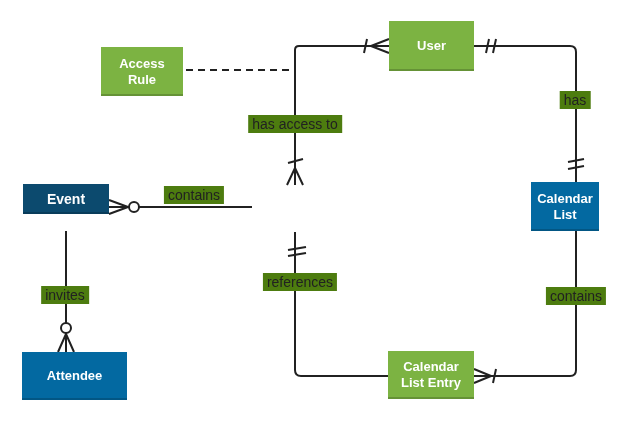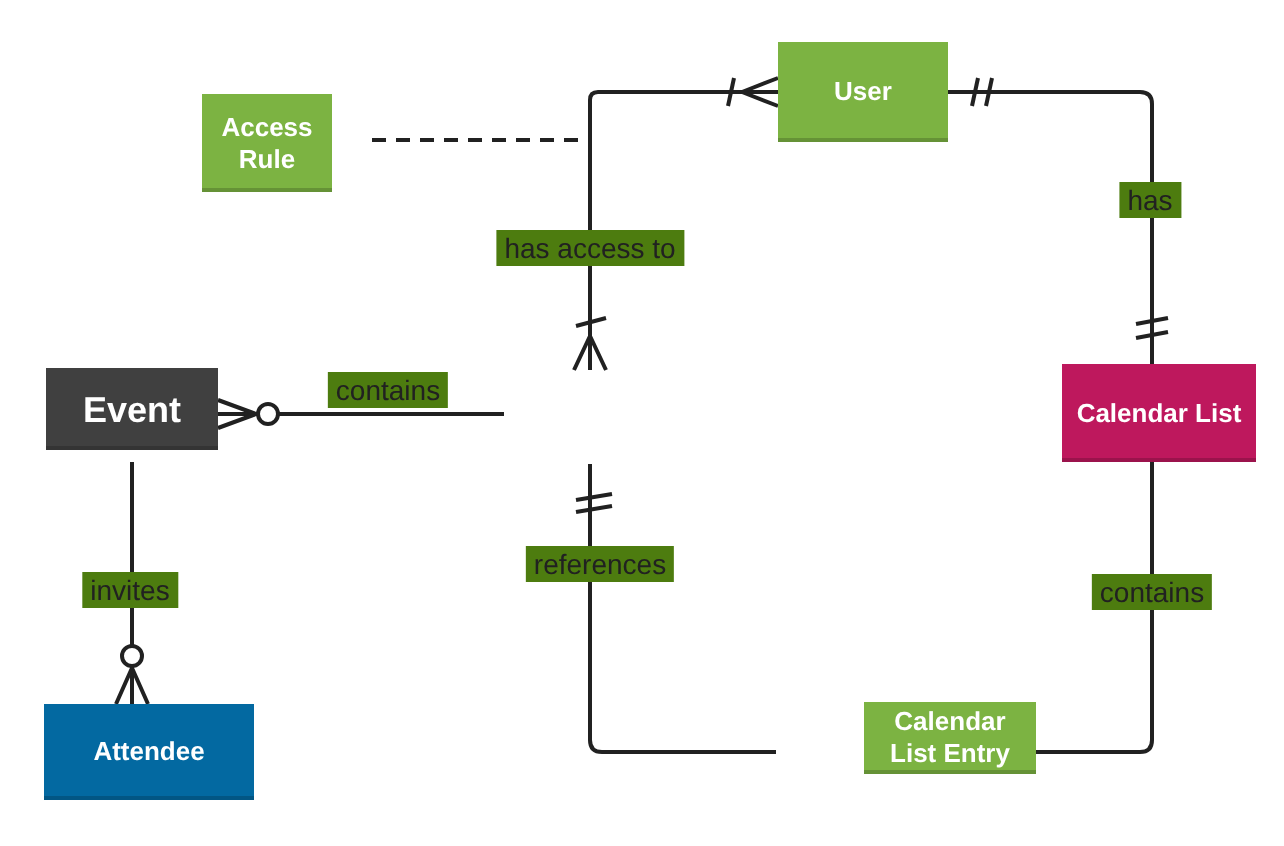--- a/index.html
+++ b/index.html
@@ -63,32 +63,32 @@
       <path d="M496,369 L493,383"></path>
     </g>
 
     <g>
       <path d="M295,232 L295,370 Q295,376 301,376 L388,376"></path>
       <path d="M288,250 L306,247"></path>
       <path d="M288,256 L306,253"></path>
     </g>
   </svg>
 
-  <div class="entity" style="left: 101px; top: 47px; width: 65px; height: 49px; background: rgb(124, 179, 66);">Access Rule</div>
+  <div class="entity" style="left: 101px; top: 47px; width: 82px; height: 49px; background: rgb(124, 179, 66);">Access Rule</div>
 
   <div class="entity" style="left: 389px; top: 21px; width: 85px; height: 50px; background: rgb(124, 179, 66);">User</div>
 
-  <div class="entity" style="left: 23px; top: 184px; width: 86px; height: 41px; font-weight: bold; font-size: 18px; background: #404040;">Event</div>
+  <div class="entity" style="left: 23px; top: 184px; width: 86px; height: 30px; font-weight: bold; font-size: 14px; background: #0c4a6e;">Event</div>
 
 
-  <div class="entity" style="left: 531px; top: 182px; width: 97px; height: 49px; background: #be185d;">Calendar List</div>
+  <div class="entity" style="left: 531px; top: 182px; width: 68px; height: 49px; background: #0369a1;">Calendar List</div>
 
   <div class="entity" style="left: 22px; top: 352px; width: 105px; height: 48px; background: #0369a1;">Attendee</div>
 
-  <div class="entity" style="left: 388px; top: 351px; width: 86px; height: 36px; background: rgb(124, 179, 66); margin-left: 44px;">Calendar List Entry</div>
+  <div class="entity" style="left: 388px; top: 351px; width: 86px; height: 48px; background: rgb(124, 179, 66);">Calendar List Entry</div>
 
   <div class="rel-label" style="left:194px;top:195px;">contains</div>
 
   <div class="rel-label" style="left:295px;top:124px;">has access to</div>
 
   <div class="rel-label" style="left:65px;top:295px;">invites</div>
 
   <div class="rel-label" style="left:300px;top:282px;">references</div>
 
   <div class="rel-label" style="left:575px;top:100px;">has</div>

